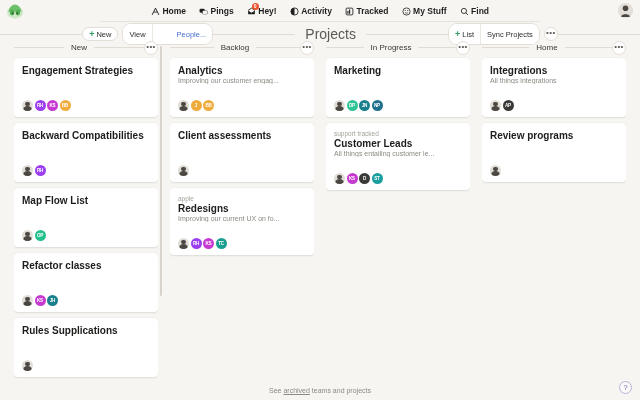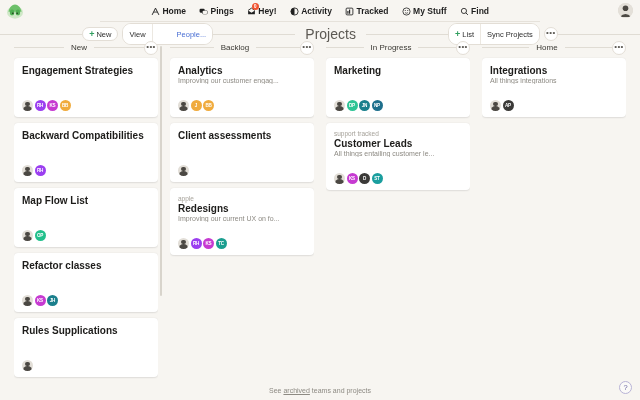--- a/index.html
+++ b/index.html
@@ -513,20 +513,27 @@
           <div class="card-title">Integrations</div>
           <div class="card-sub">All things integrations</div>
           <div class="card-spacer short"></div>
           <div class="avatars">
             <div class="av photo"></div>
             <div class="av" style="background:#3b3a38">
               <span>AP</span>
             </div>
           </div>
         </div>
+        <div class="card">
+          <div class="card-title">Review programs</div>
+          <div class="card-spacer"></div>
+          <div class="avatars">
+            <div class="av photo"></div>
+          </div>
+        </div>
       </div>
     </div>
   </div>
 
 <div class="footer">
   <span>See </span><a>archived</a><span> teams and projects</span>
 </div>
 <div class="help-btn">
   <span>?</span>
 </div>

